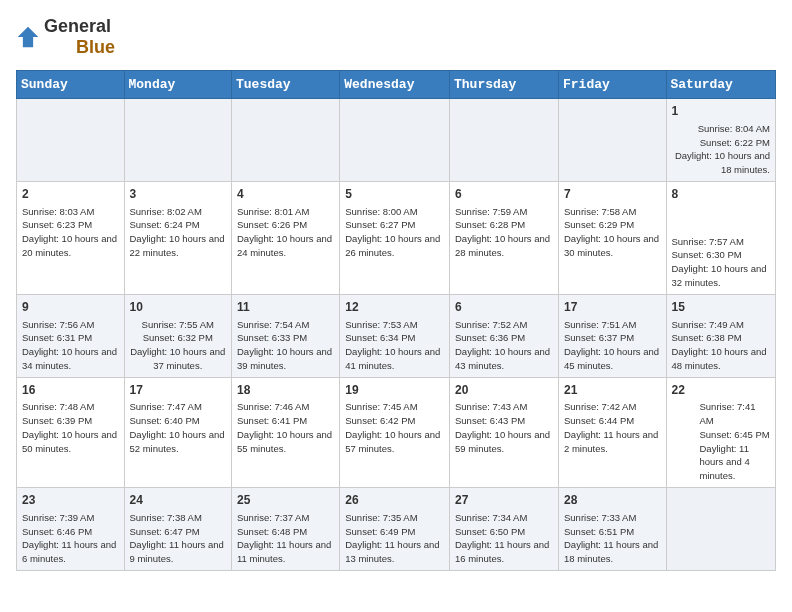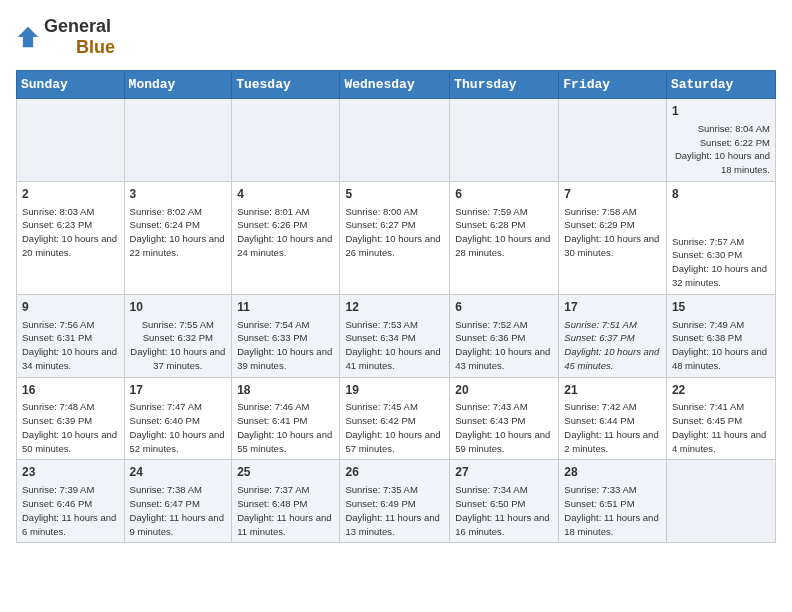--- a/index.html
+++ b/index.html
@@ -208,21 +208,21 @@
 Daylight: 10 hours and 41 minutes.</div>
         </td>
         <td>
           <span class="day-number">6</span>
           <div class="day-info" style="white-space: pre-line;">Sunrise: 7:52 AM
 Sunset: 6:36 PM
 Daylight: 10 hours and 43 minutes.</div>
         </td>
         <td>
           <span class="day-number">17</span>
-          <div class="day-info" style="white-space: pre-line; font-style: italic;">Sunrise: 7:51 AM
+          <div class="day-info" style="white-space: pre-line;">Sunrise: 7:51 AM
 Sunset: 6:37 PM
 Daylight: 10 hours and 45 minutes.</div>
         </td>
         <td>
           <span class="day-number">15</span>
           <div class="day-info" style="white-space: pre-line;">Sunrise: 7:49 AM
 Sunset: 6:38 PM
 Daylight: 10 hours and 48 minutes.</div>
         </td>
       </tr>
@@ -258,21 +258,21 @@
 Daylight: 10 hours and 59 minutes.</div>
         </td>
         <td>
           <span class="day-number">21</span>
           <div class="day-info" style="white-space: pre-line;">Sunrise: 7:42 AM
 Sunset: 6:44 PM
 Daylight: 11 hours and 2 minutes.</div>
         </td>
         <td>
           <span class="day-number">22</span>
-          <div class="day-info" style="white-space: pre-line;">Sunrise: 7:41 AM
+          <div class="day-info" style="white-space: pre-line; margin-left: 28px;">Sunrise: 7:41 AM
 Sunset: 6:45 PM
 Daylight: 11 hours and 4 minutes.</div>
         </td>
       </tr>
       <tr class="row-shaded">
         <td>
           <span class="day-number">23</span>
           <div class="day-info" style="white-space: pre-line;">Sunrise: 7:39 AM
 Sunset: 6:46 PM
 Daylight: 11 hours and 6 minutes.</div>

